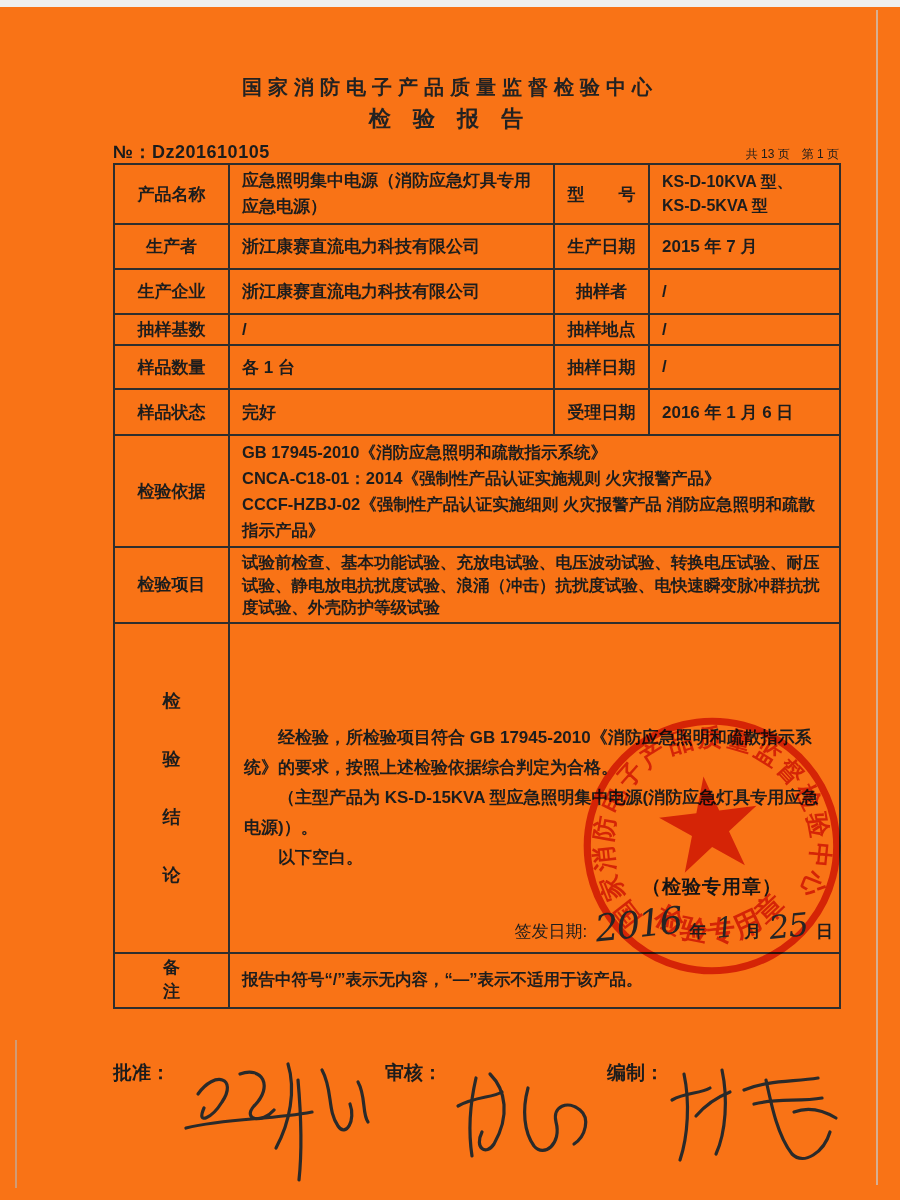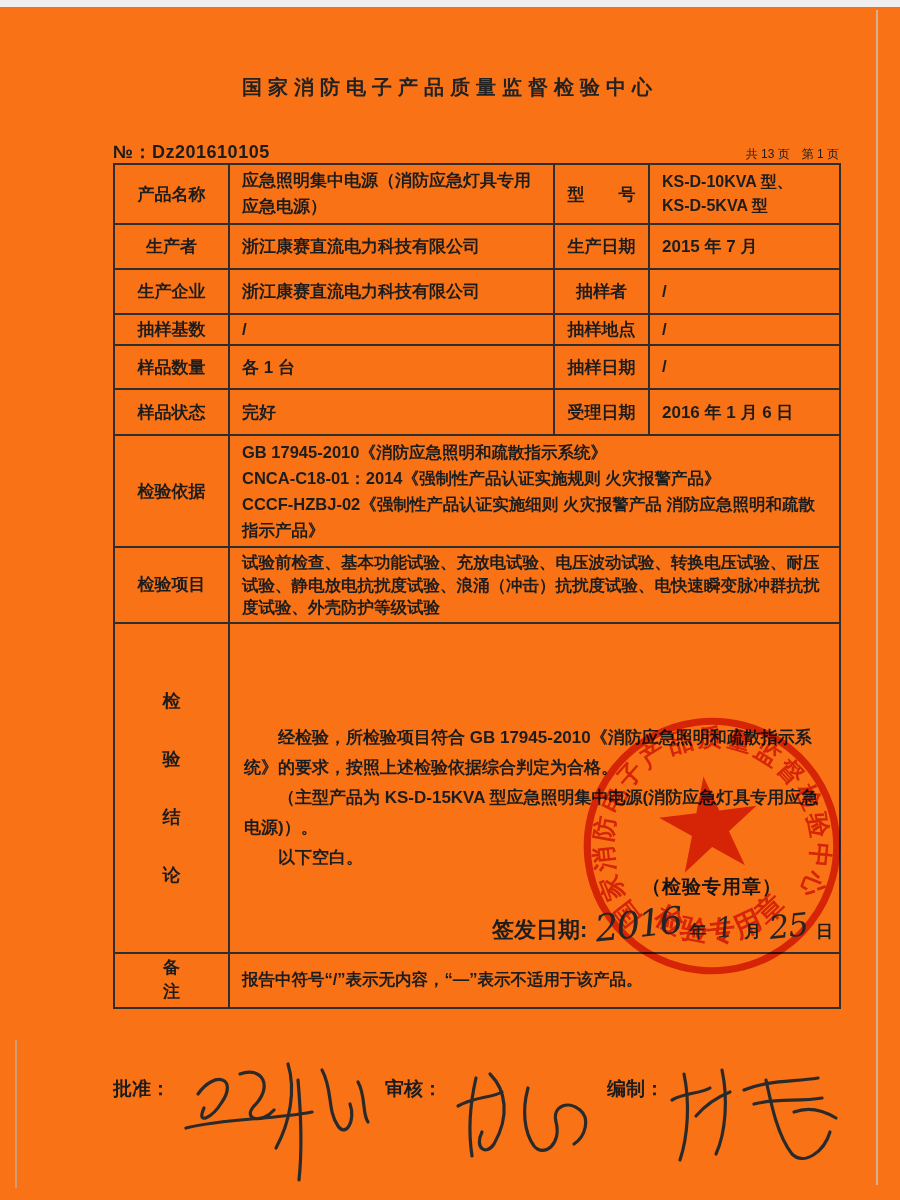--- a/index.html
+++ b/index.html
@@ -55,47 +55,48 @@
     position:absolute; left:348px; top:88px; width:268px; height:268px;
     transform:rotate(-7deg); opacity:.88; mix-blend-mode:multiply; pointer-events:none;
   }
   .stamp-overlay-text {
     position:absolute; left:362px; top:250px; width:240px; text-align:center;
     font-size:19px; font-weight:bold; color:#151515; letter-spacing:1px;
   }
   .sign-date {
     position:absolute; right:0px; bottom:6px; display:flex; align-items:baseline;
   }
-  .sign-date .plabel { font-size:22px; font-weight:700; margin-right:8px; }
+  .sign-date .plabel { font-size:17px; font-weight:400; margin-right:8px; }
   .sign-date .unit { font-size:17px; font-weight:600; margin:0 6px; }
   .hand {
     font-family:"DejaVu Serif","Liberation Serif",serif; font-style:italic;
     color:#252525; display:inline-block; transform:rotate(-6deg); font-weight:500;
   }
   .hand-year { font-size:37px; letter-spacing:-2px; margin-right:2px; }
   .hand-month { font-size:28px; margin:0 4px; }
   .hand-day { font-size:32px; letter-spacing:-1px; margin:0 2px; }
 
   .footer-line {
     position:absolute; top:1052px; left:113px; width:740px;
     display:flex; align-items:flex-start;
   }
-  .footer-label { font-size:19px; font-weight:bold; margin-top:24px; white-space:nowrap; }
+  .footer-label { font-size:19px; font-weight:bold; margin-top:8px; white-space:nowrap; }
   .sig { flex:0 0 auto; }
   .sig path { fill:none; stroke:#2a2a2a; stroke-width:3.2; stroke-linecap:round; }
 </style>
 </head>
 <body>
 
 <div class="page">
   <div class="scan-top-strip"></div>
   <div class="scan-edge-right"></div>
   <div class="scan-edge-left"></div>
 
   <div class="org-title">国家消防电子产品质量监督检验中心</div>
+  <div class="doc-title">检 验 报 告</div>
 
   <div class="no-line">
     <span class="report-no">№：Dz201610105</span>
     <span class="page-info">共 13 页　第 1 页</span>
   </div>
 
   <table class="report">
     <colgroup>
         <col style="width:115px">
         <col style="width:325px">

